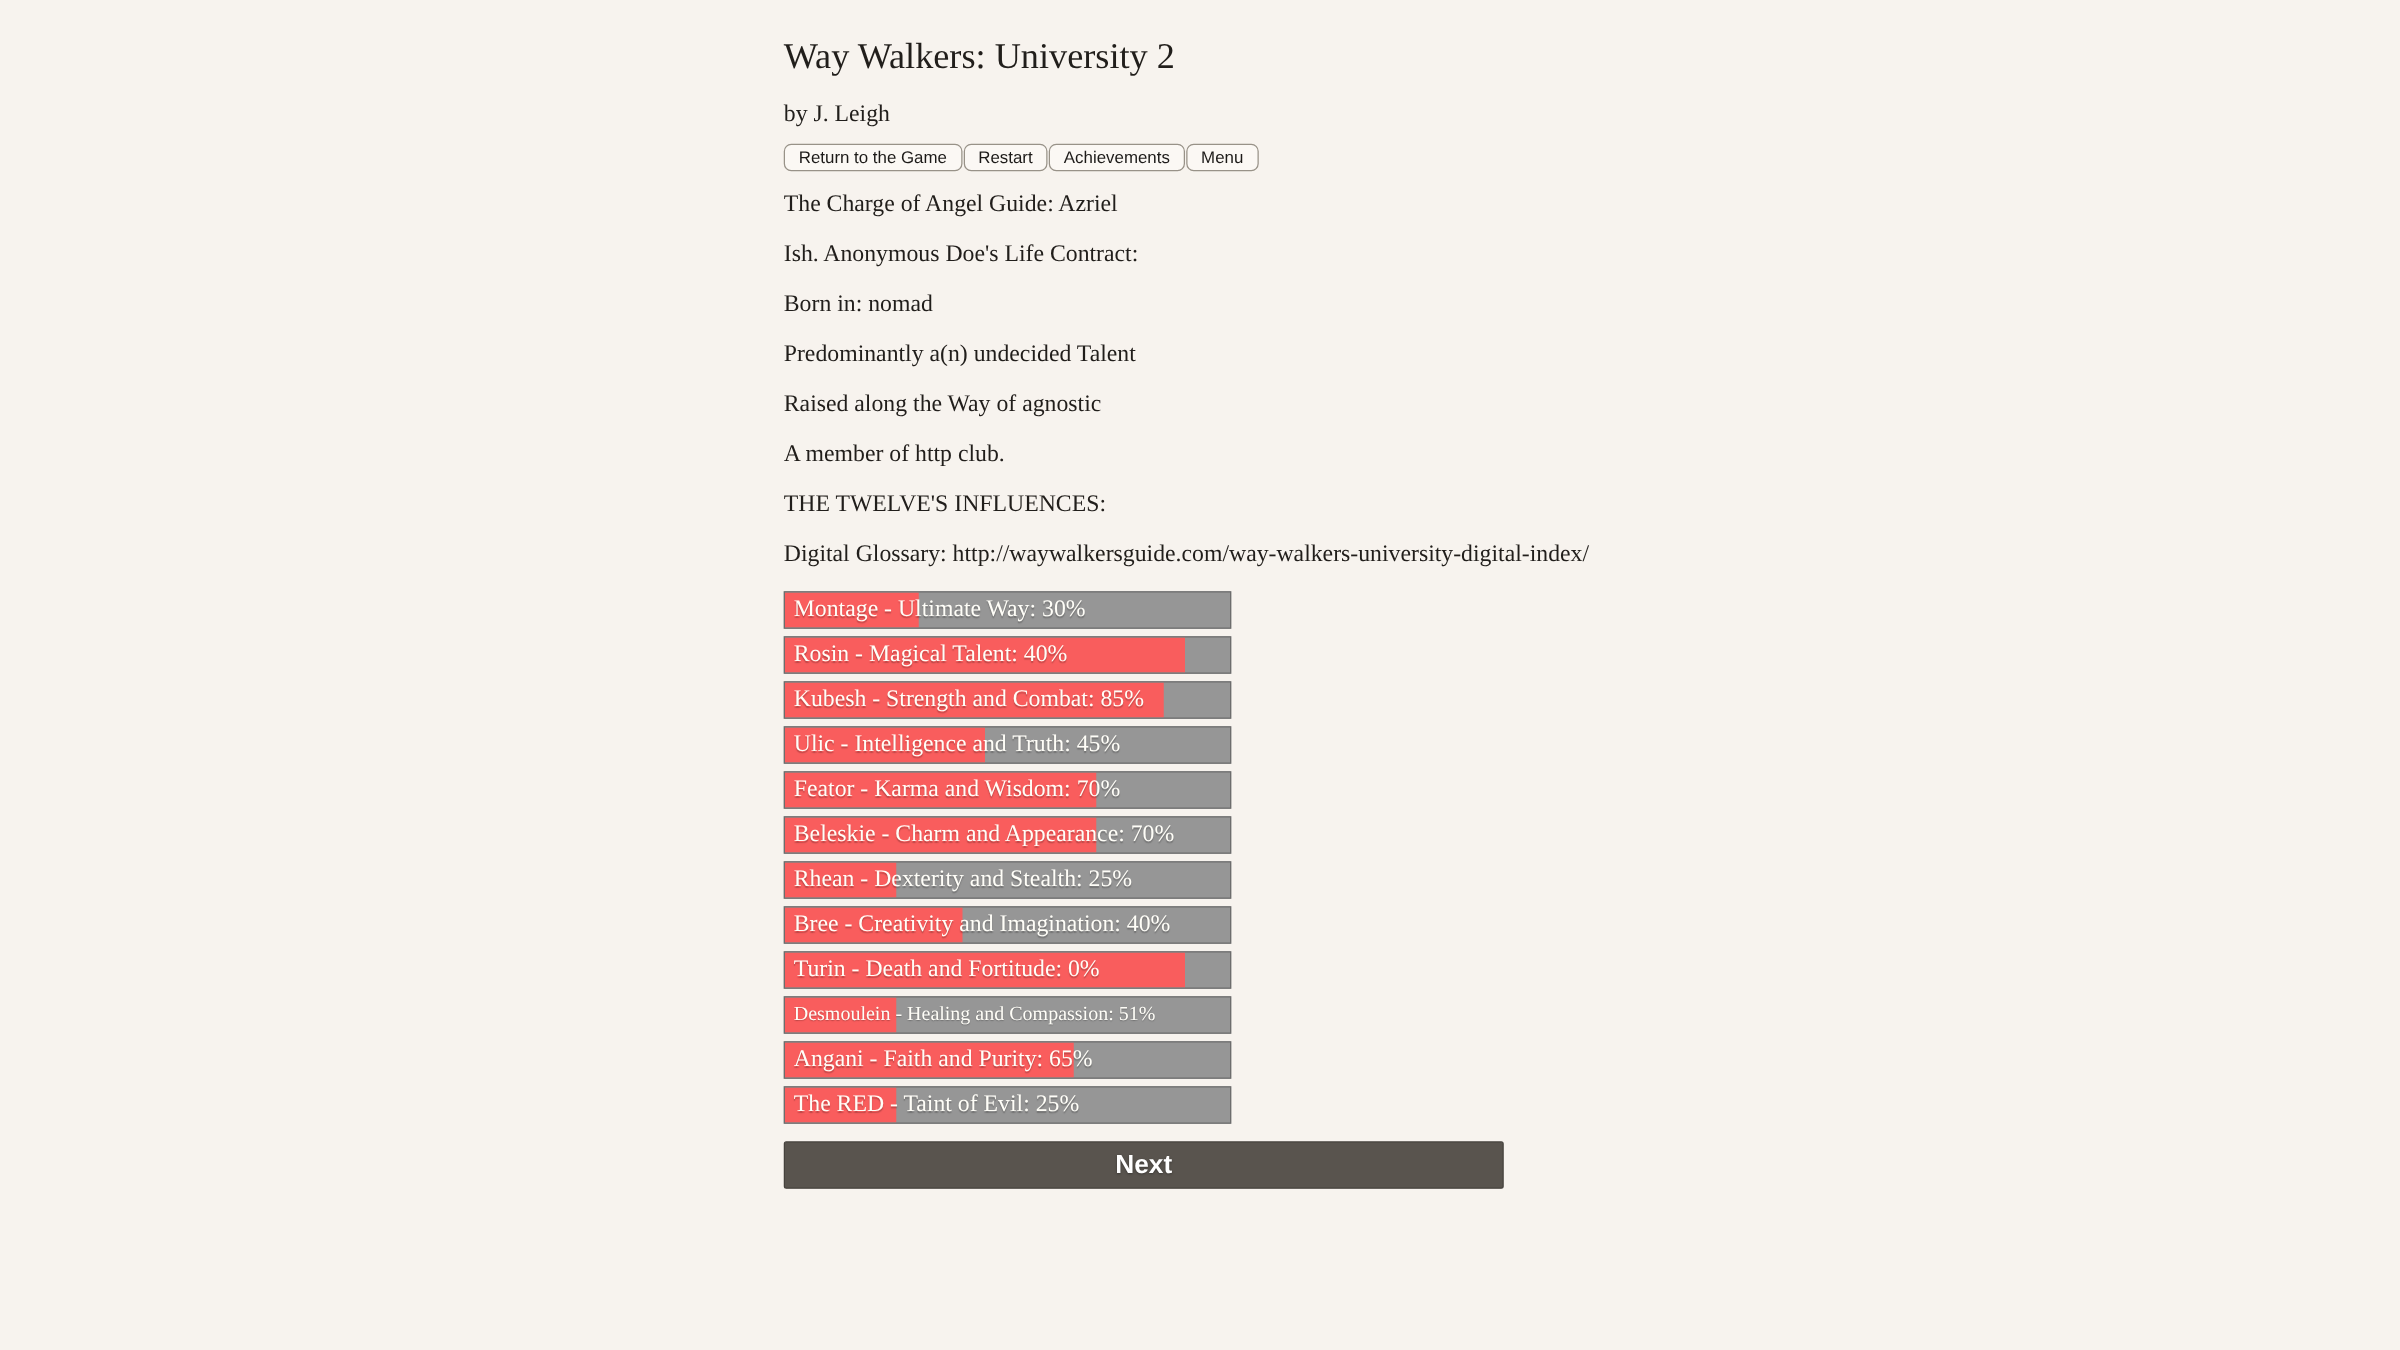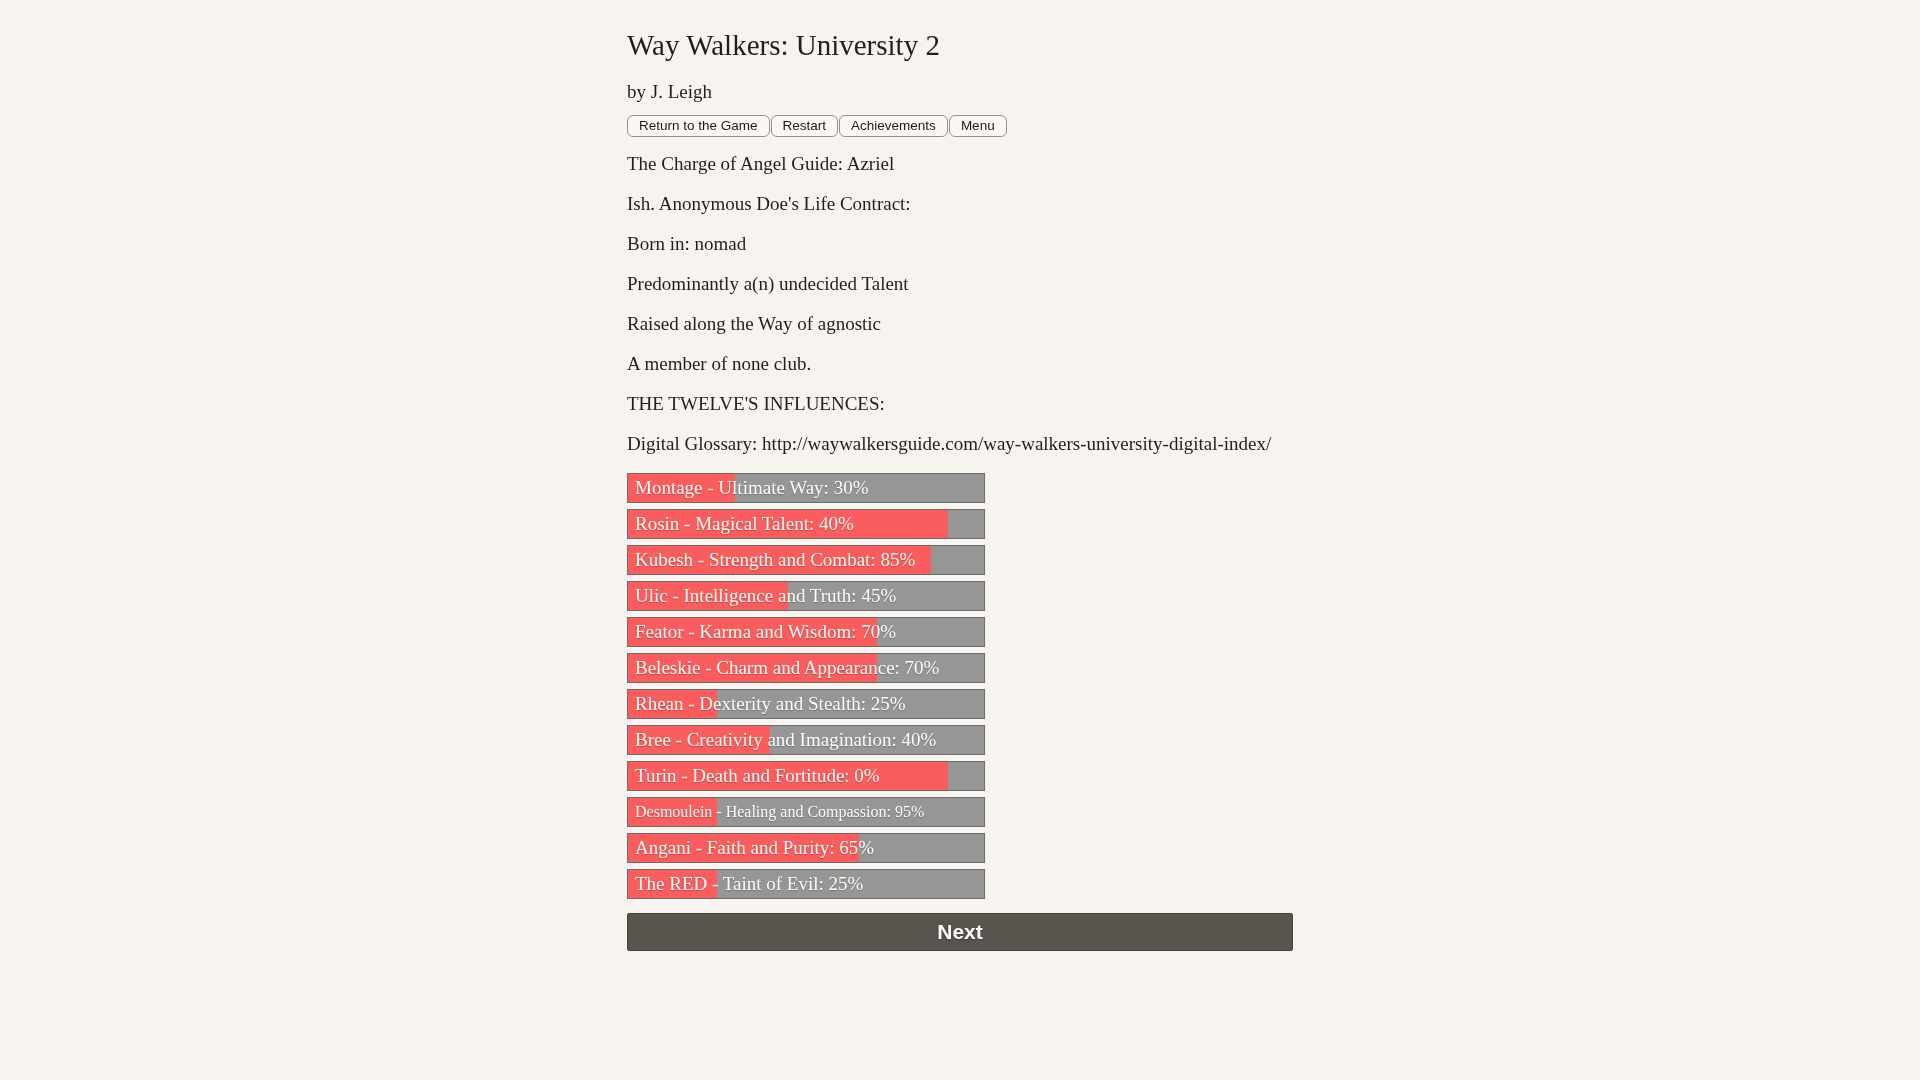--- a/index.html
+++ b/index.html
@@ -92,21 +92,21 @@
     color: #fffef8;
     text-shadow: 0 1px 1px rgba(0,0,0,0.25);
     white-space: nowrap;
   }
   .stat-bar.small .stat-label {
     font-size: 16px;
   }
   .next-btn {
     display: block;
     margin-top: 14px;
-    width: 666px;
+    width: 576px;
     height: 38px;
     background: #59544e;
     color: #ffffff;
     font-family: "Liberation Sans", sans-serif;
     font-size: 21px;
     font-weight: bold;
     border: 1px solid #46423d;
     border-radius: 2px;
     cursor: pointer;
     text-shadow: 0 1px 2px rgba(0,0,0,0.35);
@@ -131,21 +131,21 @@
   <p class="stat-line">The Charge of Angel Guide: Azriel</p>
 
   <p class="stat-line">Ish. Anonymous Doe's Life Contract:</p>
 
   <p class="stat-line">Born in: nomad</p>
 
   <p class="stat-line">Predominantly a(n) undecided Talent</p>
 
   <p class="stat-line">Raised along the Way of agnostic</p>
 
-  <p class="stat-line">A member of none club.</p>
+  <p class="stat-line">A member of http club.</p>
 
   <p class="stat-line">THE TWELVE'S INFLUENCES:</p>
 
   <p class="stat-line">Digital Glossary: http://waywalkersguide.com/way-walkers-university-digital-index/</p>
 </section>
   <section class="bars" id="barList">
   <div class="stat-bar">
     <div class="stat-fill" style="width: 30%; background: rgb(249, 93, 93);"></div>
     <span class="stat-label">Montage - Ultimate Way: 30%</span>
   </div>
@@ -185,21 +185,21 @@
     <span class="stat-label">Bree - Creativity and Imagination: 40%</span>
   </div>
 
   <div class="stat-bar">
     <div class="stat-fill" style="width: 90%; background: rgb(249, 93, 93);"></div>
     <span class="stat-label">Turin - Death and Fortitude: 0%</span>
   </div>
 
   <div class="stat-bar small">
     <div class="stat-fill" style="width: 25%; background: rgb(249, 93, 93);"></div>
-    <span class="stat-label">Desmoulein - Healing and Compassion: 95%</span>
+    <span class="stat-label">Desmoulein - Healing and Compassion: 51%</span>
   </div>
 
   <div class="stat-bar">
     <div class="stat-fill" style="width: 65%; background: rgb(249, 93, 93);"></div>
     <span class="stat-label">Angani - Faith and Purity: 65%</span>
   </div>
 
   <div class="stat-bar">
     <div class="stat-fill" style="width: 25%; background: rgb(249, 93, 93);"></div>
     <span class="stat-label">The RED - Taint of Evil: 25%</span>

